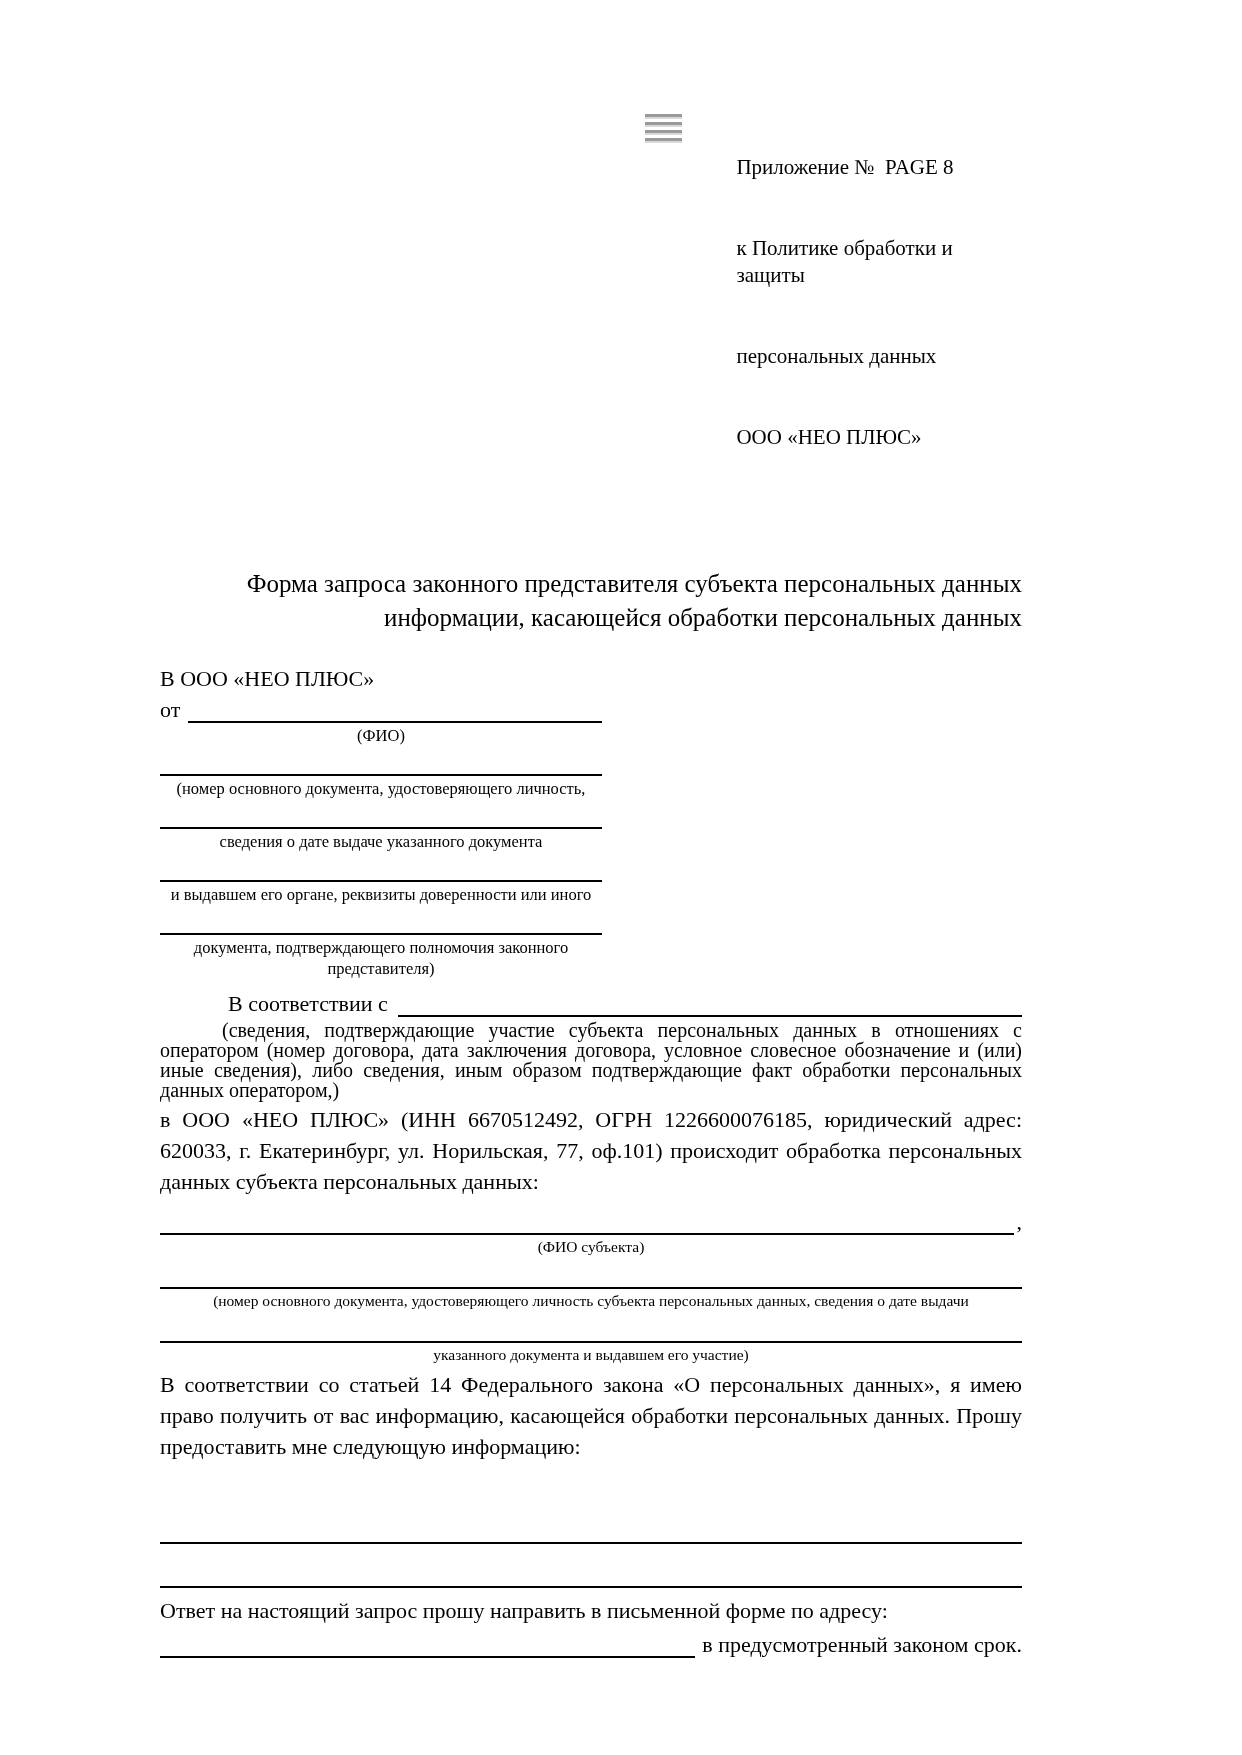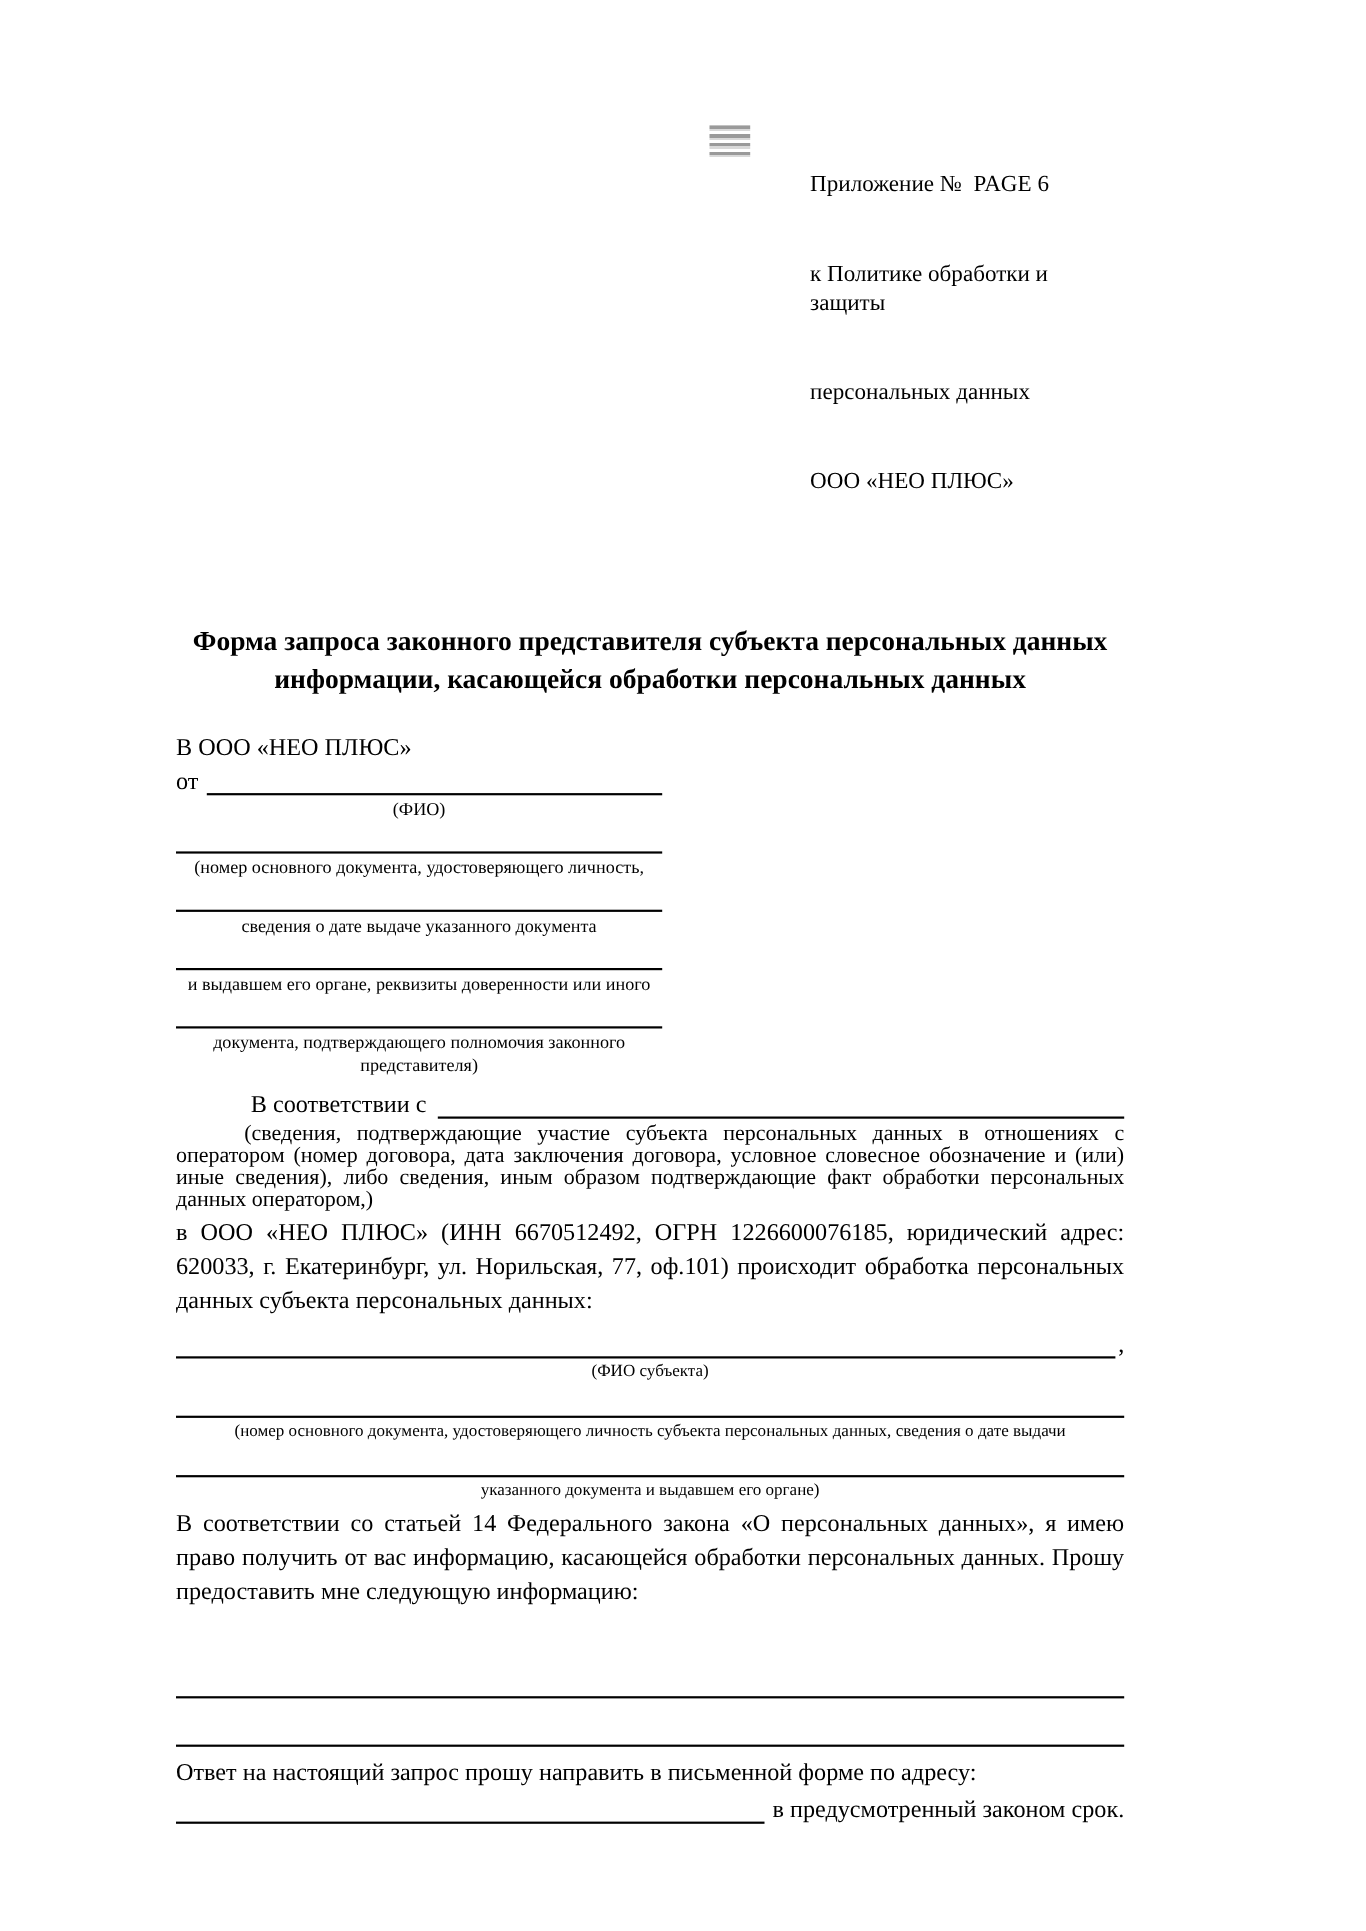--- a/index.html
+++ b/index.html
@@ -17,21 +17,21 @@
   }
   
   .header-row { display: flex; align-items: flex-start; margin-left: 485px; }
   .embed-icon {
     width: 38px; height: 30px; margin-top: 14px;
     background: repeating-linear-gradient(
       to bottom, #9a9a9a 0 3px, #d9d9d9 3px 5px, #ffffff 5px 8px);
   }
   .header-text { margin-left: 54px; font-size: 21px; line-height: 27px; white-space: pre-wrap; }
   
-  .title { margin-top: 62px; text-align: center; font-weight: bold; font-size: 25px; line-height: 34px; }
+  .title { margin-top: 62px; text-align: right; font-weight: normal; font-size: 25px; line-height: 34px; }
   
   .addressee { width: 442px; margin-top: 30px; font-size: 22px; }
   .addr-to { line-height: 28px; }
   .from-row { display: flex; align-items: flex-end; height: 30px; }
   .from-row .fill { flex: 1; border-bottom: 2px solid #000; margin-left: 8px; }
   .caption { text-align: center; font-size: 16.5px; line-height: 21px; margin-top: 2px; }
   .blank-field { height: 25px; border-bottom: 2px solid #000; }
   .field-group { margin-top: 5px; }
   
   .zapros { text-align: center; font-size: 23px; margin-top: 30px; line-height: 30px; }
@@ -55,21 +55,21 @@
   .reply-row .suffix { flex: 1; text-align: right; white-space: nowrap; }
 </style>
 </head>
 <body>
 
 <div class="page">
 
   <div class="header-row">
     <div class="embed-icon"></div>
     <div class="header-text">
-      <div>Приложение №  PAGE 6</div>
+      <div>Приложение №  PAGE 8</div>
       <div>к Политике обработки и защиты</div>
       <div>персональных данных</div>
       <div>ООО «НЕО ПЛЮС»</div>
     </div>
   </div>
 
   <div class="title">
     <div>Форма запроса законного представителя субъекта персональных данных</div>
     <div>информации, касающейся обработки персональных данных</div>
   </div>
@@ -119,21 +119,21 @@
   </div>
   <div class="sub-caption">(ФИО субъекта)</div>
 
   <div class="field-group">
     <div class="sub-field"></div>
     <div class="sub-caption">(номер основного документа, удостоверяющего личность субъекта персональных данных, сведения о дате выдачи</div>
   </div>
 
   <div class="field-group">
     <div class="sub-field"></div>
-    <div class="sub-caption">указанного документа и выдавшем его органе)</div>
+    <div class="sub-caption">указанного документа и выдавшем его участие)</div>
   </div>
 
   <div class="body-par rights-par">В соответствии со статьей 14 Федерального закона «О персональных данных», я имею право получить от вас информацию, касающейся обработки персональных данных. Прошу предоставить мне следующую информацию:</div>
 
   <div class="free-line-1"></div>
   <div class="free-line-2"></div>
 
   <div class="reply-request">Ответ на настоящий запрос прошу направить в письменной форме по адресу:</div>
 
   <div class="reply-row">

